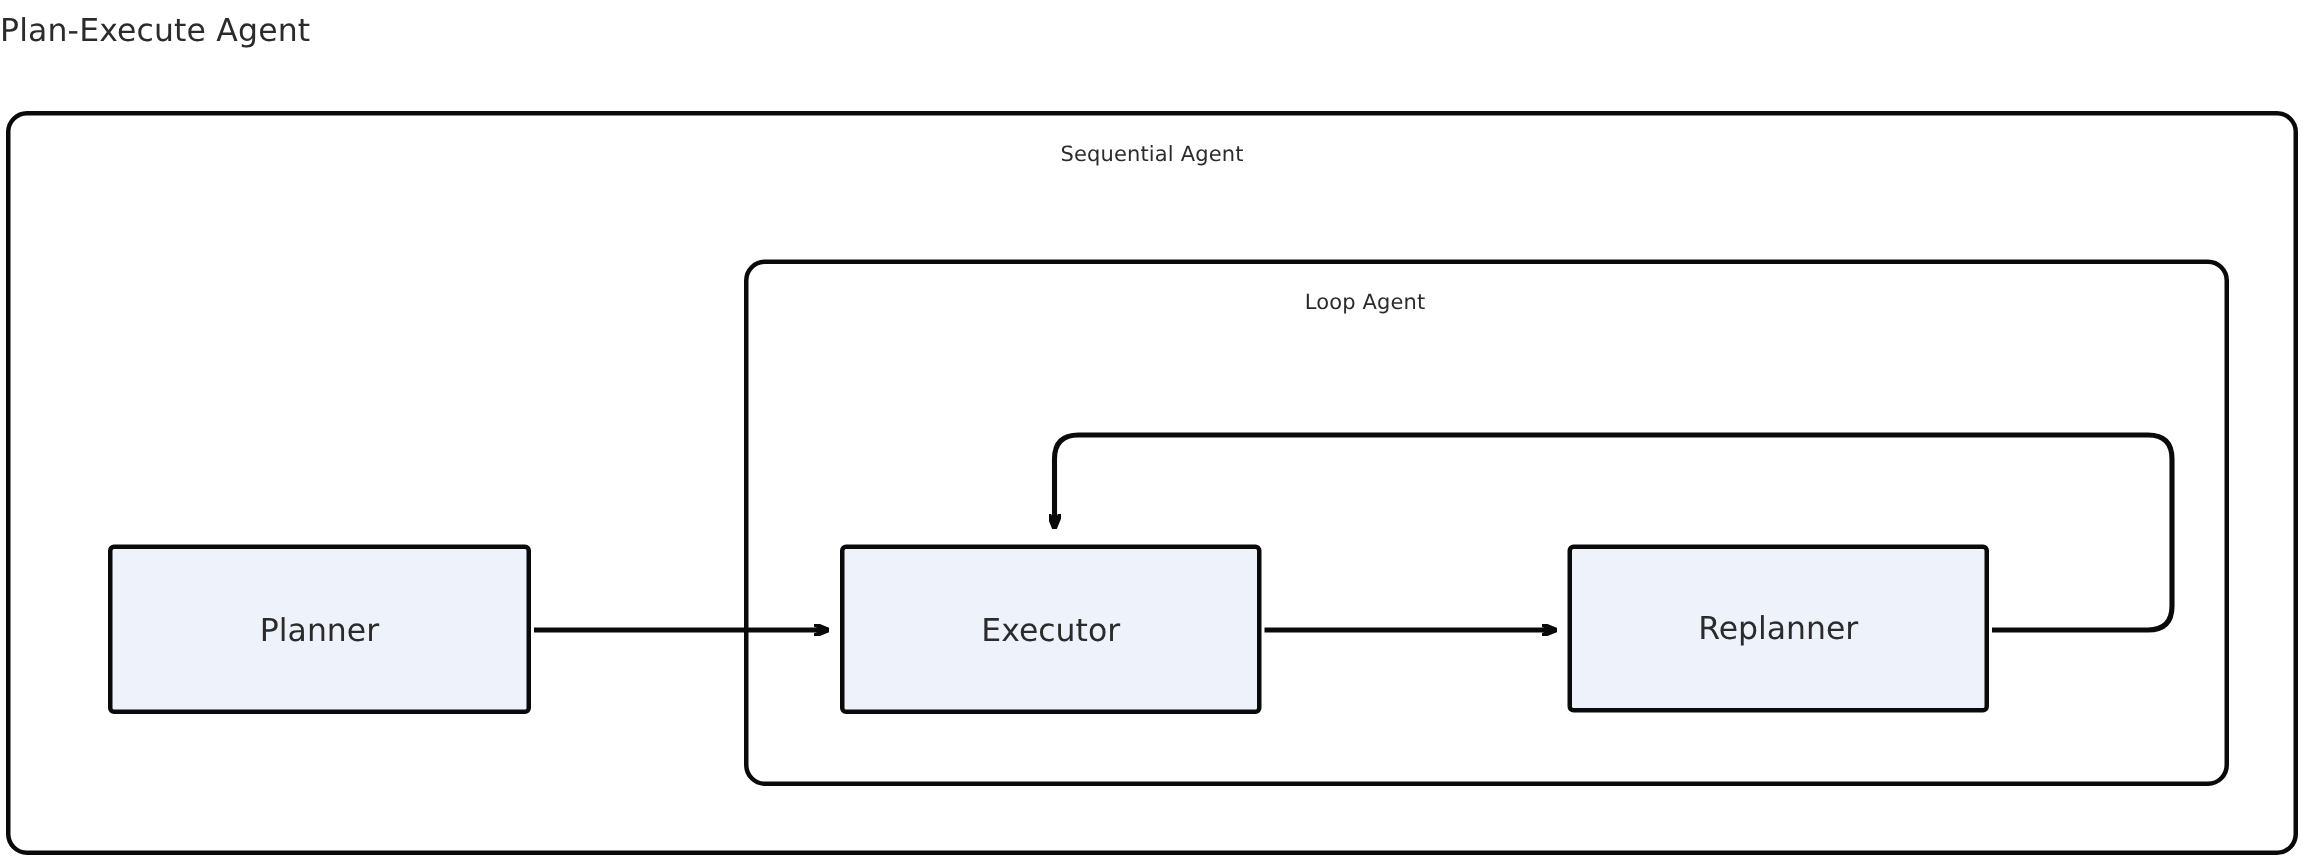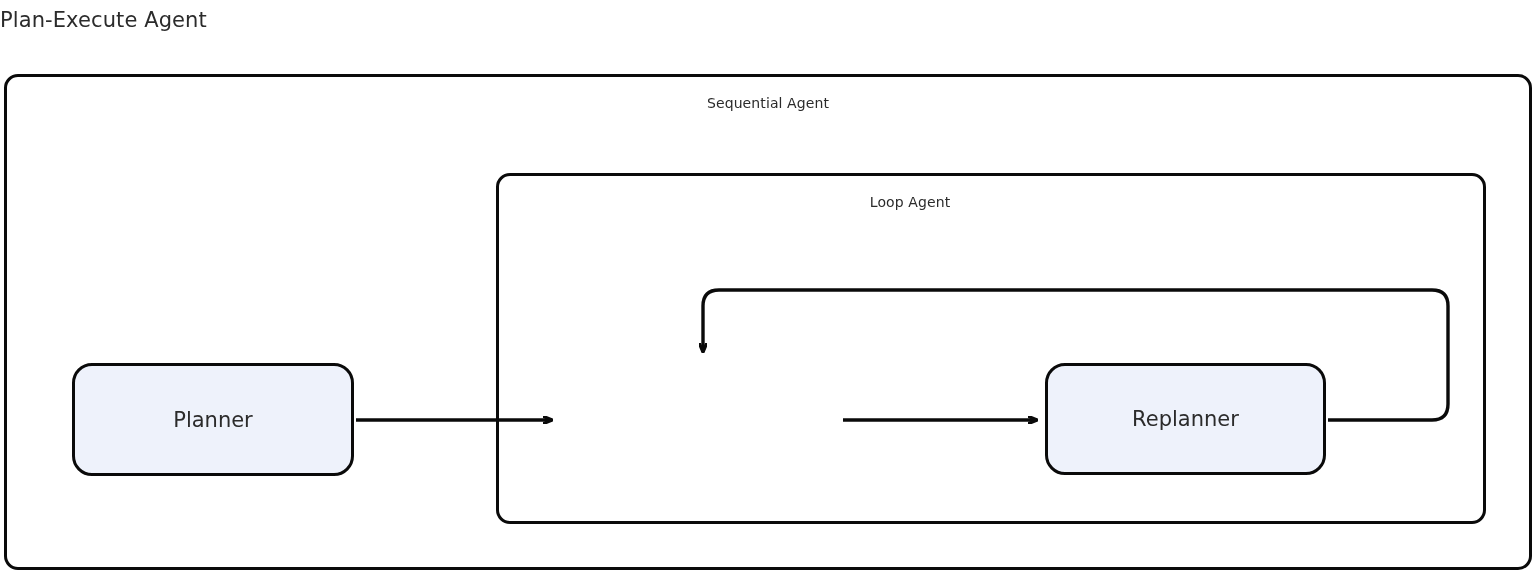--- a/index.html
+++ b/index.html
@@ -65,21 +65,21 @@
   }
   #loop-agent-label {
     left: 496px;
     top: 194px;
     width: 828px;
   }
   .node-box {
     position: absolute;
     background: #eef2fb;
     border: 3px solid #0a0a0a;
-    border-radius: 20px;
+    border-radius: 4px;
     box-sizing: border-box;
     display: flex;
     align-items: center;
     justify-content: center;
     font-size: 21px;
     color: #2b2b2b;
   }
   #node-planner {
     left: 72px;
     top: 363px;
@@ -133,18 +133,21 @@
 
     <path d="M843,420 L1037,420" fill="none" stroke="#0a0a0a" stroke-width="3.4" stroke-linecap="butt" marker-end="url(#arrowhead)"></path>
 
     <path d="M1328,420 L1432,420 Q1448,420 1448,404 L1448,306 Q1448,290 1432,290 L719,290 Q703,290 703,306 L703,352" fill="none" stroke="#0a0a0a" stroke-width="3.4" stroke-linecap="butt" stroke-linejoin="round" marker-end="url(#arrowhead)"></path>
   </svg>
 
   <div class="node-box" id="node-planner">
     <span>Planner</span>
   </div>
 
+  <div class="node-box" id="node-executor">
+    <span>Executor</span>
+  </div>
 
   <div class="node-box" id="node-replanner">
     <span>Replanner</span>
   </div>
 
 </div>
 
 </body></html>

